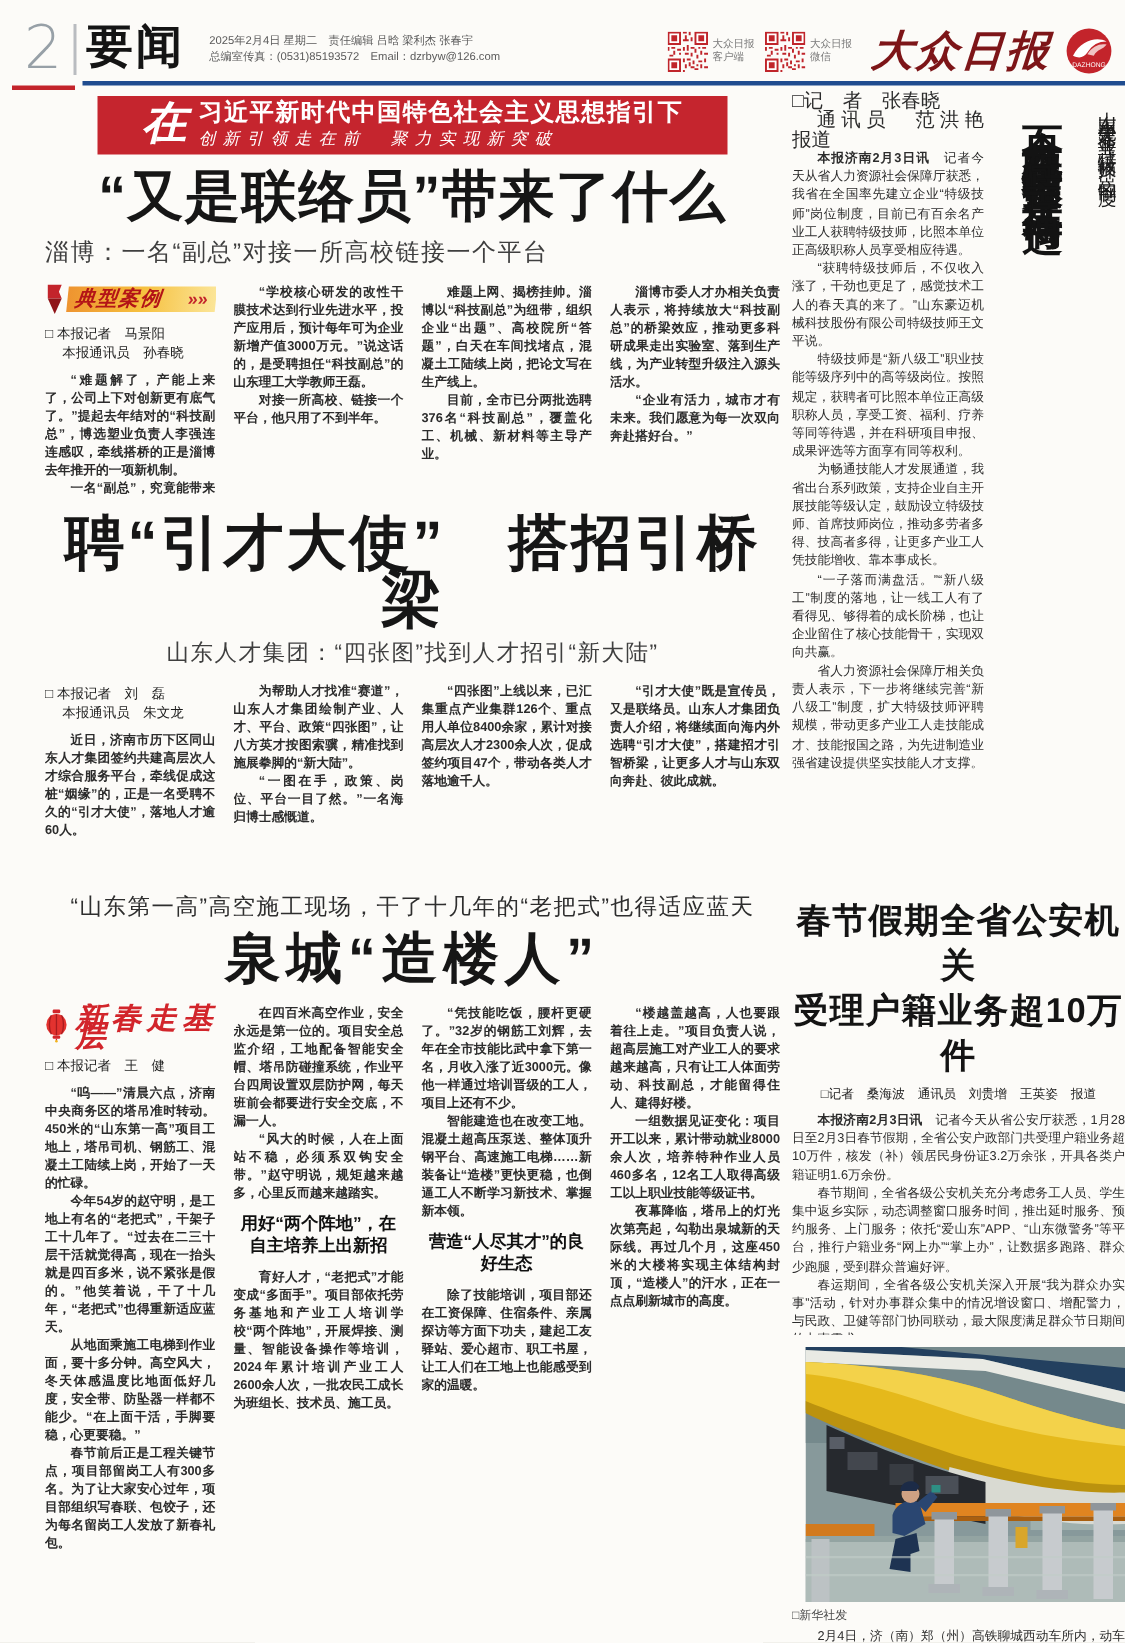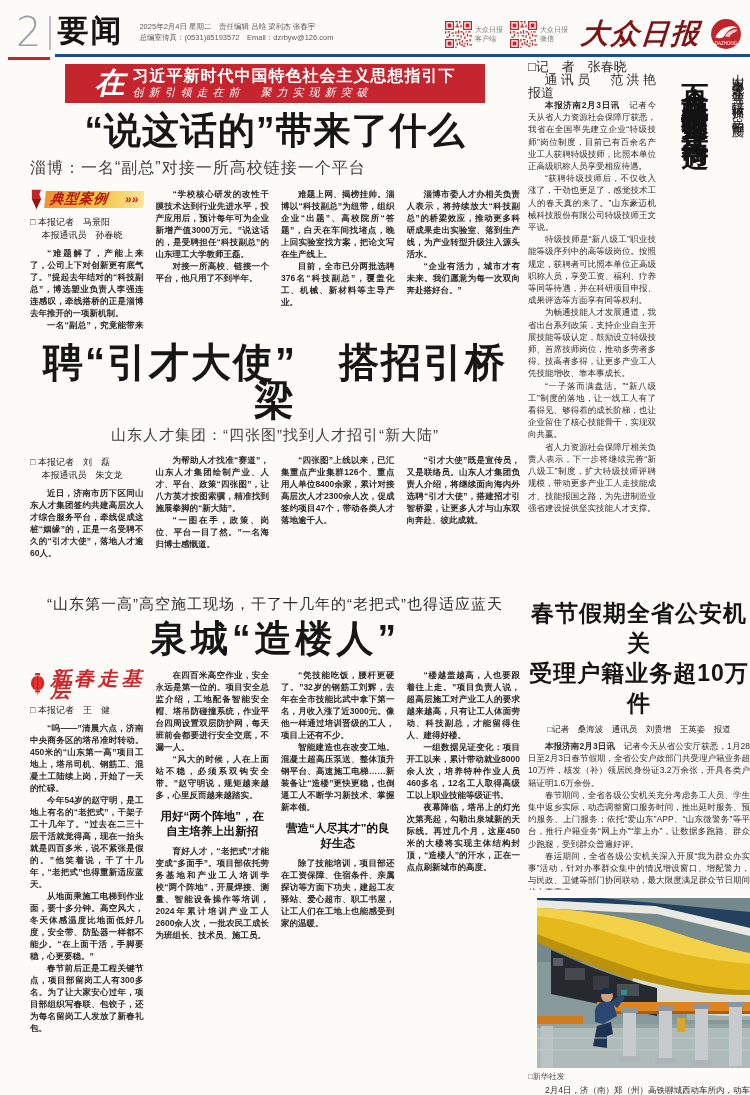--- a/index.html
+++ b/index.html
@@ -131,21 +131,21 @@
   <main id="left">
 
     <div class="banner">
       <span class="bprefix">在</span>
       <span>
         <div class="bl1">习近平新时代中国特色社会主义思想指引下</div>
         <div class="bl2">创新引领走在前　聚力实现新突破</div>
       </span>
     </div>
 
-    <h1 class="h1">“说这话的”带来了什么</h1>
+    <h1 class="h1">“又是联络员”带来了什么</h1>
     <div class="deck">淄博：一名“副总”对接一所高校链接一个平台</div>
     <div class="cols cols-a1">
       <div class="col">
         <div class="case-badge">
           <svg width="13" height="22" viewBox="0 0 14 22">
             <path fill="#c3242b" d="M2 0h10l-2 5 2 5H2z"></path>
               <path fill="#8f1418" d="M2 10l5 11 5-11z"></path>
           </svg>
           <span class="badge-pill">
             <i>典型案例</i>
@@ -159,21 +159,21 @@
         <div>
             <p>“难题解了，产能上来了，公司上下对创新更有底气了。”提起去年结对的“科技副总”，博选塑业负责人李强连连感叹，牵线搭桥的正是淄博去年推开的一项新机制。</p>
             <p>一名“副总”，究竟能带来什么？</p>
           </div>
       </div>
       <div class="col">
           <p>“学校核心研发的改性干膜技术达到行业先进水平，投产应用后，预计每年可为企业新增产值3000万元。”说这话的，是受聘担任“科技副总”的山东理工大学教师王磊。</p>
           <p>对接一所高校、链接一个平台，他只用了不到半年。</p>
         </div>
       <div class="col">
-          <p>难题上网、揭榜挂帅。淄博以“科技副总”为纽带，组织企业“出题”、高校院所“答题”，白天在车间找堵点，晚上回实验室找方案，把论文写在生产线上。</p>
+          <p>难题上网、揭榜挂帅。淄博以“科技副总”为纽带，组织企业“出题”、高校院所“答题”，白天在车间找堵点，混凝土工陆续上岗，把论文写在生产线上。</p>
           <p>目前，全市已分两批选聘376名“科技副总”，覆盖化工、机械、新材料等主导产业。</p>
         </div>
       <div class="col">
           <p>淄博市委人才办相关负责人表示，将持续放大“科技副总”的桥梁效应，推动更多科研成果走出实验室、落到生产线，为产业转型升级注入源头活水。</p>
           <p>“企业有活力，城市才有未来。我们愿意为每一次双向奔赴搭好台。”</p>
         </div>
     </div>
 
     <h2 class="h2">聘“引才大使”　搭招引桥梁</h2>
     <div class="deck2">山东人才集团：“四张图”找到人才招引“新大陆”</div>

